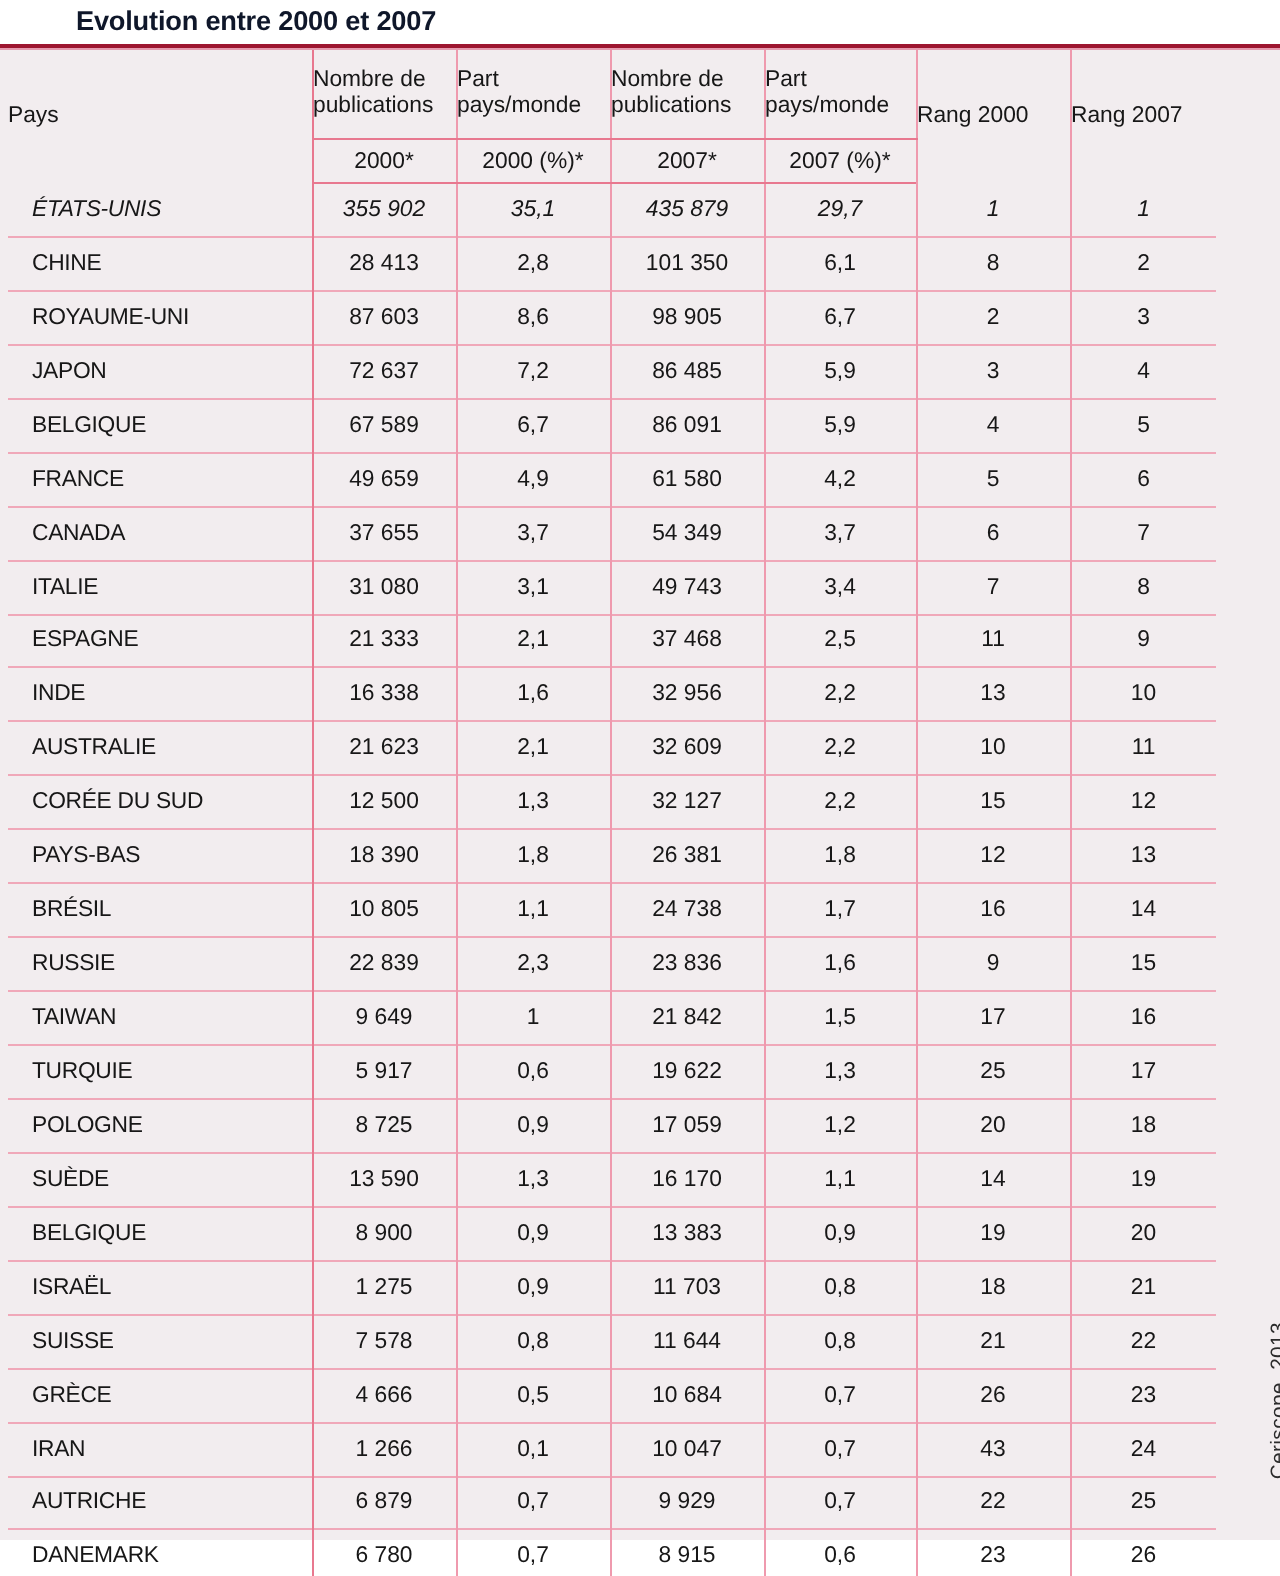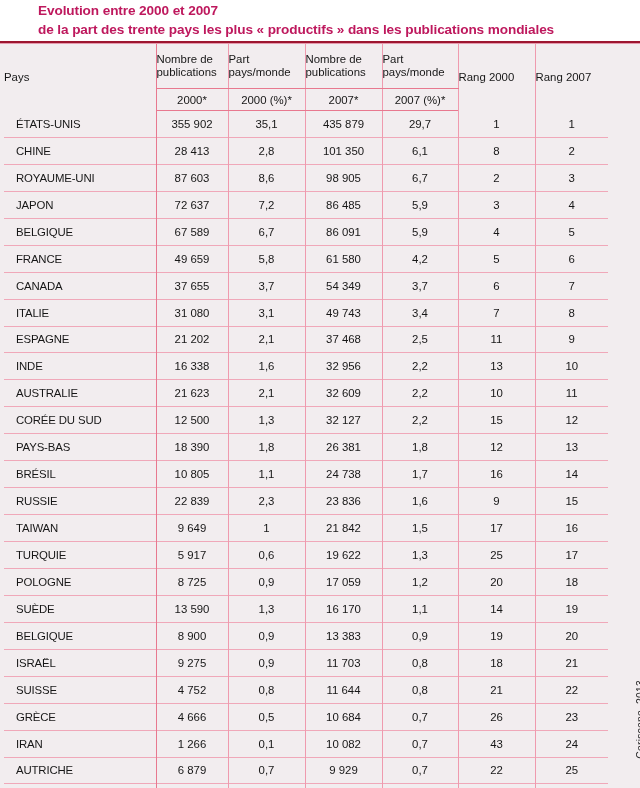--- a/index.html
+++ b/index.html
@@ -21,21 +21,21 @@
     height: 788px;
     box-sizing: border-box;
   }
 
   
   .title-block {
     padding: 1px 6px 0 4px;
     background: #ffffff;
   }
   .title-line {
-    color: #be185d;
+    color: #0f172a;
     font-size: 13.6px;
     font-weight: 600;
     line-height: 19px;
     letter-spacing: -0.1px;
     white-space: nowrap;
     padding-left: 34px;
   }
 
   .title-rule {
     height: 2px;
@@ -115,20 +115,21 @@
   tbody tr {
     height: 25.95px;
   }
   tbody td {
     height: 25.95px;
     vertical-align: middle;
     border-top: 1.4px solid #f0a8b9;
   }
   tbody tr:first-child td {
     border-top: none;
+    font-style: italic;
   }
   tbody td.country {
     text-align: left;
     padding-left: 12px;
     letter-spacing: -0.15px;
     white-space: nowrap;
   }
   tbody td.num {
     text-align: center;
   }
@@ -149,21 +150,20 @@
     letter-spacing: 0.2px;
   }
 </style>
 </head>
 <body>
 
 <div class="sheet">
 
   <div class="title-block">
     <div class="title-line">Evolution entre 2000 et 2007</div>
-    <div class="title-line">de la part des trente pays les plus « productifs » dans les publications mondiales</div>
   </div>
   <div class="title-rule"></div>
   <div class="title-rule-thin"></div>
 
   <div class="panel">
     <table class="data">
       <colgroup>
         <col class="c-pays">
           <col class="c-nb">
           <col class="c-part">
@@ -231,21 +231,21 @@
             <td class="num vline-strong-l">67 589</td>
             <td class="num vline-l">6,7</td>
             <td class="num vline-l">86 091</td>
             <td class="num vline-l">5,9</td>
             <td class="num vline-l">4</td>
             <td class="num vline-l">5</td>
           </tr>
           <tr>
             <td class="country">FRANCE</td>
             <td class="num vline-strong-l">49 659</td>
-            <td class="num vline-l">5,8</td>
+            <td class="num vline-l">4,9</td>
             <td class="num vline-l">61 580</td>
             <td class="num vline-l">4,2</td>
             <td class="num vline-l">5</td>
             <td class="num vline-l">6</td>
           </tr>
           <tr>
             <td class="country">CANADA</td>
             <td class="num vline-strong-l">37 655</td>
             <td class="num vline-l">3,7</td>
             <td class="num vline-l">54 349</td>
@@ -257,21 +257,21 @@
             <td class="country">ITALIE</td>
             <td class="num vline-strong-l">31 080</td>
             <td class="num vline-l">3,1</td>
             <td class="num vline-l">49 743</td>
             <td class="num vline-l">3,4</td>
             <td class="num vline-l">7</td>
             <td class="num vline-l">8</td>
           </tr>
           <tr>
             <td class="country">ESPAGNE</td>
-            <td class="num vline-strong-l">21 202</td>
+            <td class="num vline-strong-l">21 333</td>
             <td class="num vline-l">2,1</td>
             <td class="num vline-l">37 468</td>
             <td class="num vline-l">2,5</td>
             <td class="num vline-l">11</td>
             <td class="num vline-l">9</td>
           </tr>
           <tr>
             <td class="country">INDE</td>
             <td class="num vline-strong-l">16 338</td>
             <td class="num vline-l">1,6</td>
@@ -365,50 +365,50 @@
             <td class="country">BELGIQUE</td>
             <td class="num vline-strong-l">8 900</td>
             <td class="num vline-l">0,9</td>
             <td class="num vline-l">13 383</td>
             <td class="num vline-l">0,9</td>
             <td class="num vline-l">19</td>
             <td class="num vline-l">20</td>
           </tr>
           <tr>
             <td class="country">ISRAËL</td>
-            <td class="num vline-strong-l">9 275</td>
+            <td class="num vline-strong-l">1 275</td>
             <td class="num vline-l">0,9</td>
             <td class="num vline-l">11 703</td>
             <td class="num vline-l">0,8</td>
             <td class="num vline-l">18</td>
             <td class="num vline-l">21</td>
           </tr>
           <tr>
             <td class="country">SUISSE</td>
-            <td class="num vline-strong-l">4 752</td>
+            <td class="num vline-strong-l">7 578</td>
             <td class="num vline-l">0,8</td>
             <td class="num vline-l">11 644</td>
             <td class="num vline-l">0,8</td>
             <td class="num vline-l">21</td>
             <td class="num vline-l">22</td>
           </tr>
           <tr>
             <td class="country">GRÈCE</td>
             <td class="num vline-strong-l">4 666</td>
             <td class="num vline-l">0,5</td>
             <td class="num vline-l">10 684</td>
             <td class="num vline-l">0,7</td>
             <td class="num vline-l">26</td>
             <td class="num vline-l">23</td>
           </tr>
           <tr>
             <td class="country">IRAN</td>
             <td class="num vline-strong-l">1 266</td>
             <td class="num vline-l">0,1</td>
-            <td class="num vline-l">10 082</td>
+            <td class="num vline-l">10 047</td>
             <td class="num vline-l">0,7</td>
             <td class="num vline-l">43</td>
             <td class="num vline-l">24</td>
           </tr>
           <tr>
             <td class="country">AUTRICHE</td>
             <td class="num vline-strong-l">6 879</td>
             <td class="num vline-l">0,7</td>
             <td class="num vline-l">9 929</td>
             <td class="num vline-l">0,7</td>

